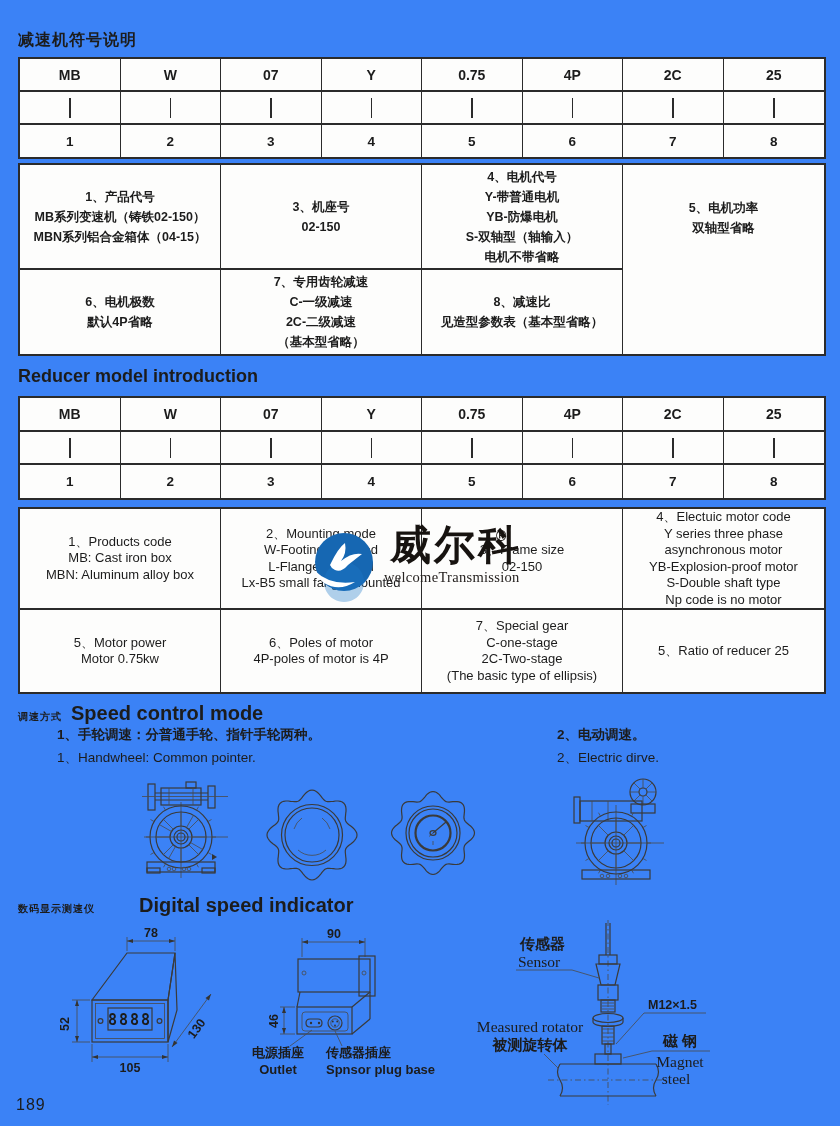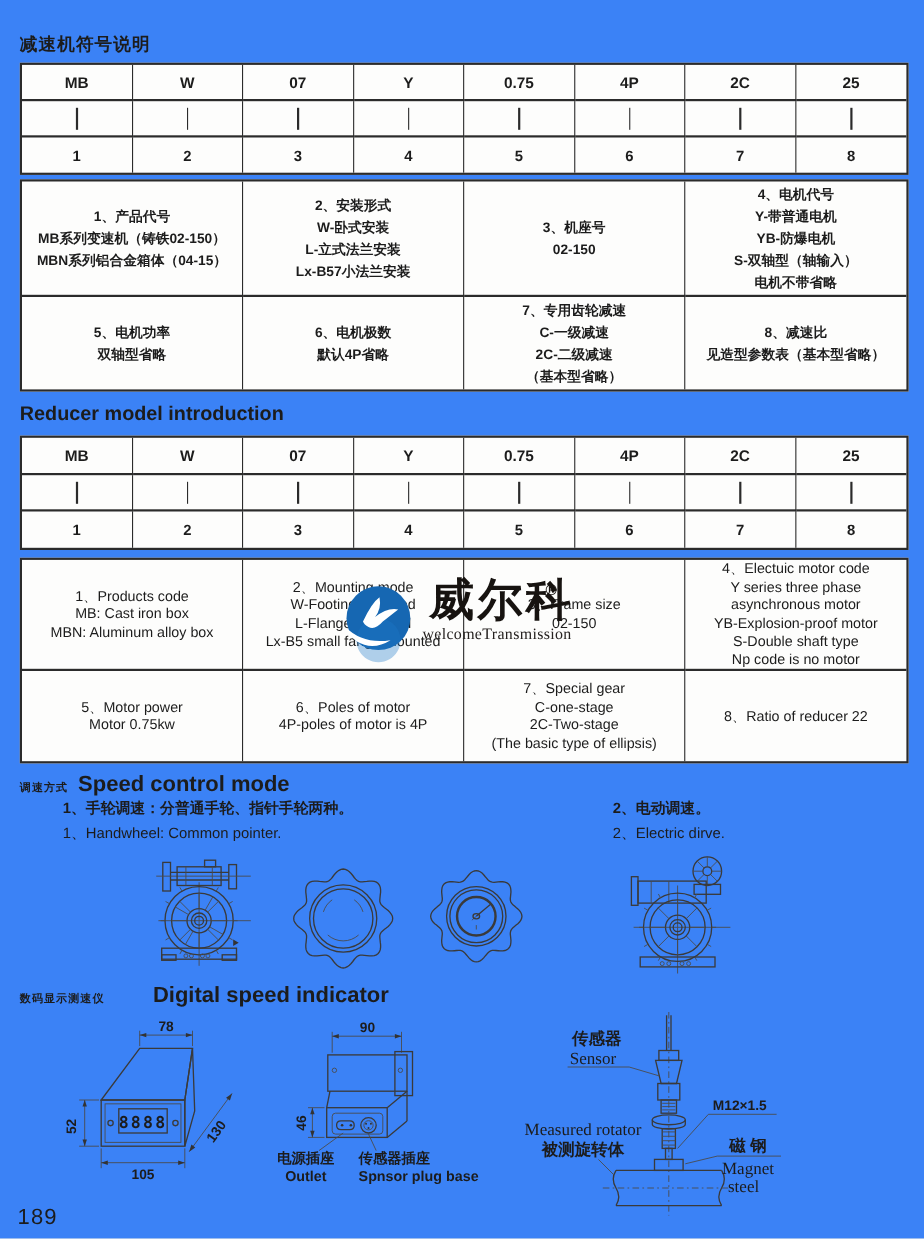--- a/index.html
+++ b/index.html
@@ -49,21 +49,21 @@
   svg .ln{stroke:#3a3a3a;stroke-width:1.2;fill:none;}
   svg .thin{stroke:#4a4a4a;stroke-width:.8;fill:none;}
   svg .dash{stroke:#4a4a4a;stroke-width:.8;fill:none;stroke-dasharray:6 3 1.5 3;}
   svg .fillblk{fill:#333;stroke:none;}
   svg text{fill:#1c1c1c;}
   .dim{font-size:12.5px;font-weight:600;font-family:"Liberation Sans",sans-serif;}
   .lbl-cn{font-size:15px;font-weight:bold;font-family:"Liberation Sans",sans-serif;}
   .lbl-en{font-size:15.5px;font-family:"Liberation Serif",serif;}
   .digits{font-family:"DejaVu Sans Mono",monospace;font-size:15px;font-weight:bold;letter-spacing:2px;}
   .plug-label{white-space:pre-line;font-size:13px;font-weight:bold;line-height:17px;}
-  .pagenum{font-size:20px;font-weight:500;letter-spacing:1px;}
+  .pagenum{font-size:16px;font-weight:500;letter-spacing:1px;}
 </style>
 </head>
 <body>
 
 <div class="page">
 
   <div class="abs h-cn" style="left:18px;top:30px;">减速机符号说明</div>
 
   <div class="mtable" style="top:57px;grid-template-rows:33px 33px 32px;">
     <div class="code">MB</div>
@@ -108,26 +108,20 @@
     <div class="idx">8</div>
   </div>
 
   <div class="dtable cn" style="top:163px;grid-template-rows:105px 84px;">
     <div>
         <div class="pre">1、产品代号
 MB系列变速机（铸铁02-150）
 MBN系列铝合金箱体（04-15）</div>
       </div>
     <div>
-        <div class="pre">2、安装形式
-W-卧式安装
-L-立式法兰安装
-Lx-B57小法兰安装</div>
-      </div>
-    <div>
         <div class="pre">3、机座号
 02-150</div>
       </div>
     <div>
         <div class="pre">4、电机代号
 Y-带普通电机
 YB-防爆电机
 S-双轴型（轴输入）
 电机不带省略</div>
       </div>
@@ -228,21 +222,21 @@
         <div class="pre">6、Poles of motor
 4P-poles of motor is 4P</div>
       </div>
     <div>
         <div class="pre">7、Special gear
 C-one-stage
 2C-Two-stage
 (The basic type of ellipsis)</div>
       </div>
     <div>
-        <div class="pre">8、Ratio of reducer 22</div>
+        <div class="pre">5、Ratio of reducer 25</div>
       </div>
   </div>
 
   <div class="watermark">
     <svg width="72" height="62" viewBox="0 0 72 62" style="position:absolute;left:0;top:8px;">
       <circle cx="36" cy="30" r="29" fill="#1667b2"></circle>
       <path d="M36,30 a20,20 0 1,0 0.1,0 z" fill="#1e79c8" opacity=".35"></path>
       <path d="M22,33 Q30,16 37,11 Q39,21 33,29 Q44,20 54,22 Q45,29 40,33 Q33,41 27,38 Q23,36 22,33 Z" fill="#fff"></path>
       <path d="M6,38 Q22,54 47,50 Q31,60 16,51 Q9,45 6,38 Z" fill="#fff"></path>
     </svg>

